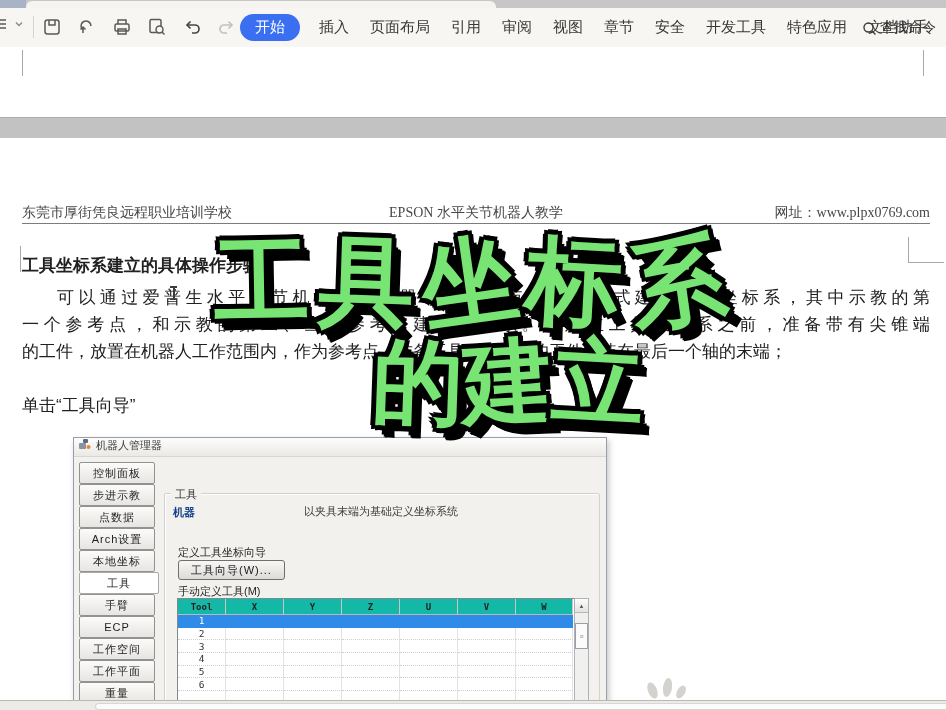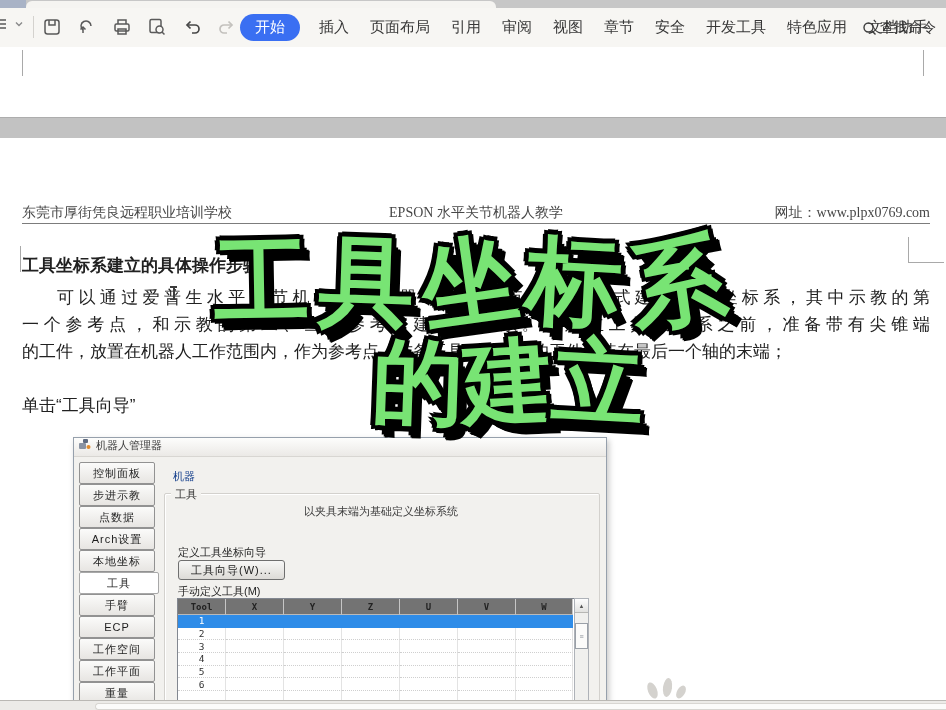--- a/index.html
+++ b/index.html
@@ -62,36 +62,36 @@
   .dialog{left:73px;top:437px;width:532px;height:273px;background:#f2f1ee;
           border:1px solid #96a0ac;box-shadow:2px 3px 6px rgba(0,0,0,.22);z-index:10;overflow:hidden;}
   .dlgtitle{position:absolute;left:0;top:0;width:100%;height:19px;display:flex;align-items:flex-start;gap:5px;
             padding-left:4px;box-sizing:border-box;background:linear-gradient(#fdfdfc,#ebe9e6);
             border-bottom:1px solid #d8d6d2;font-size:11px;color:#3e3e3e;}
   .sbtn{position:absolute;left:5px;width:74px;height:20px;display:flex;align-items:center;justify-content:center;
         font-size:11px;color:#1d1d1d;background:linear-gradient(#fbfbfa,#e7e5e2);
         border:1px solid #929292;border-radius:2px;letter-spacing:1px;}
   .sbtn.active{background:#fff;width:78px;z-index:3;border-color:#a8a8a8;}
   .dlglabel{position:absolute;font-size:11px;color:#262626;}
-  .robotlbl{color:#16408c;font-weight:normal;}
+  .robotlbl{color:#16408c;font-weight:bold;margin-top:36px;}
   .combo{position:absolute;left:127px;top:29px;width:186px;height:16px;background:#fff;
          border:1px solid #7f9db9;font-family:"DejaVu Sans Mono",monospace;font-size:11px;color:#2233bb;
          display:flex;align-items:center;padding-left:4px;box-sizing:border-box;}
   .combo .caret{position:absolute;right:4px;top:6px;width:0;height:0;
          border-left:4px solid transparent;border-right:4px solid transparent;border-top:5px solid #333;}
   .groupbox{position:absolute;left:90px;top:55px;width:434px;height:230px;
             border:1px solid #d3d1cd;box-shadow:inset 1px 1px 0 #fff;border-radius:2px;}
   .grouplbl{position:absolute;left:97px;top:49px;background:#f2f1ee;padding:0 4px;font-size:11px;color:#30302f;}
   .wizbtn{position:absolute;left:104px;top:122px;width:105px;height:18px;
           background:linear-gradient(#f7f7f6,#dddbd7);border:1px solid #6f6f6f;border-radius:3px;
           font-size:11px;color:#1a1a1a;display:flex;align-items:center;justify-content:center;letter-spacing:1px;}
 
   .tbl{position:absolute;left:103px;top:160px;width:397px;border:1px solid #828790;background:#fff;}
   .trow{display:grid;grid-template-columns:48px 58px 58px 58px 58px 58px 57px;}
-  .tbl .hcell{height:15px;background:#737373;border-right:1px solid #c6c6c6;border-bottom:1px solid #b9b9b9;
+  .tbl .hcell{height:15px;background:#14b8a6;border-right:1px solid #c6c6c6;border-bottom:1px solid #b9b9b9;
       font-family:"DejaVu Sans Mono",monospace;font-size:9px;font-weight:bold;color:#222;
       display:flex;align-items:center;justify-content:center;}
   .tbl .cell{height:12.7px;border-right:1px solid #e3e3e3;border-bottom:1px dotted #cfcfcf;
       font-family:"DejaVu Sans Mono",monospace;font-size:9.5px;color:#333;
       display:flex;align-items:center;justify-content:center;box-sizing:border-box;}
   .trow.sel .cell{background:#2e8ce8;color:#fff;border-color:#2e8ce8;}
   .tscroll{position:absolute;left:500px;top:160px;width:15px;height:113px;background:#f0f0ee;border:1px solid #aeb2b8;box-sizing:border-box;}
   .tscroll .up{position:absolute;left:0;top:0;width:13px;height:13px;background:linear-gradient(#fdfdfd,#e2e2e0);
       border-bottom:1px solid #b7b7b4;display:flex;align-items:center;justify-content:center;font-size:6px;color:#555;}
   .tscroll .thumb{position:absolute;left:0;top:24px;width:13px;height:26px;background:#fbfbfa;

